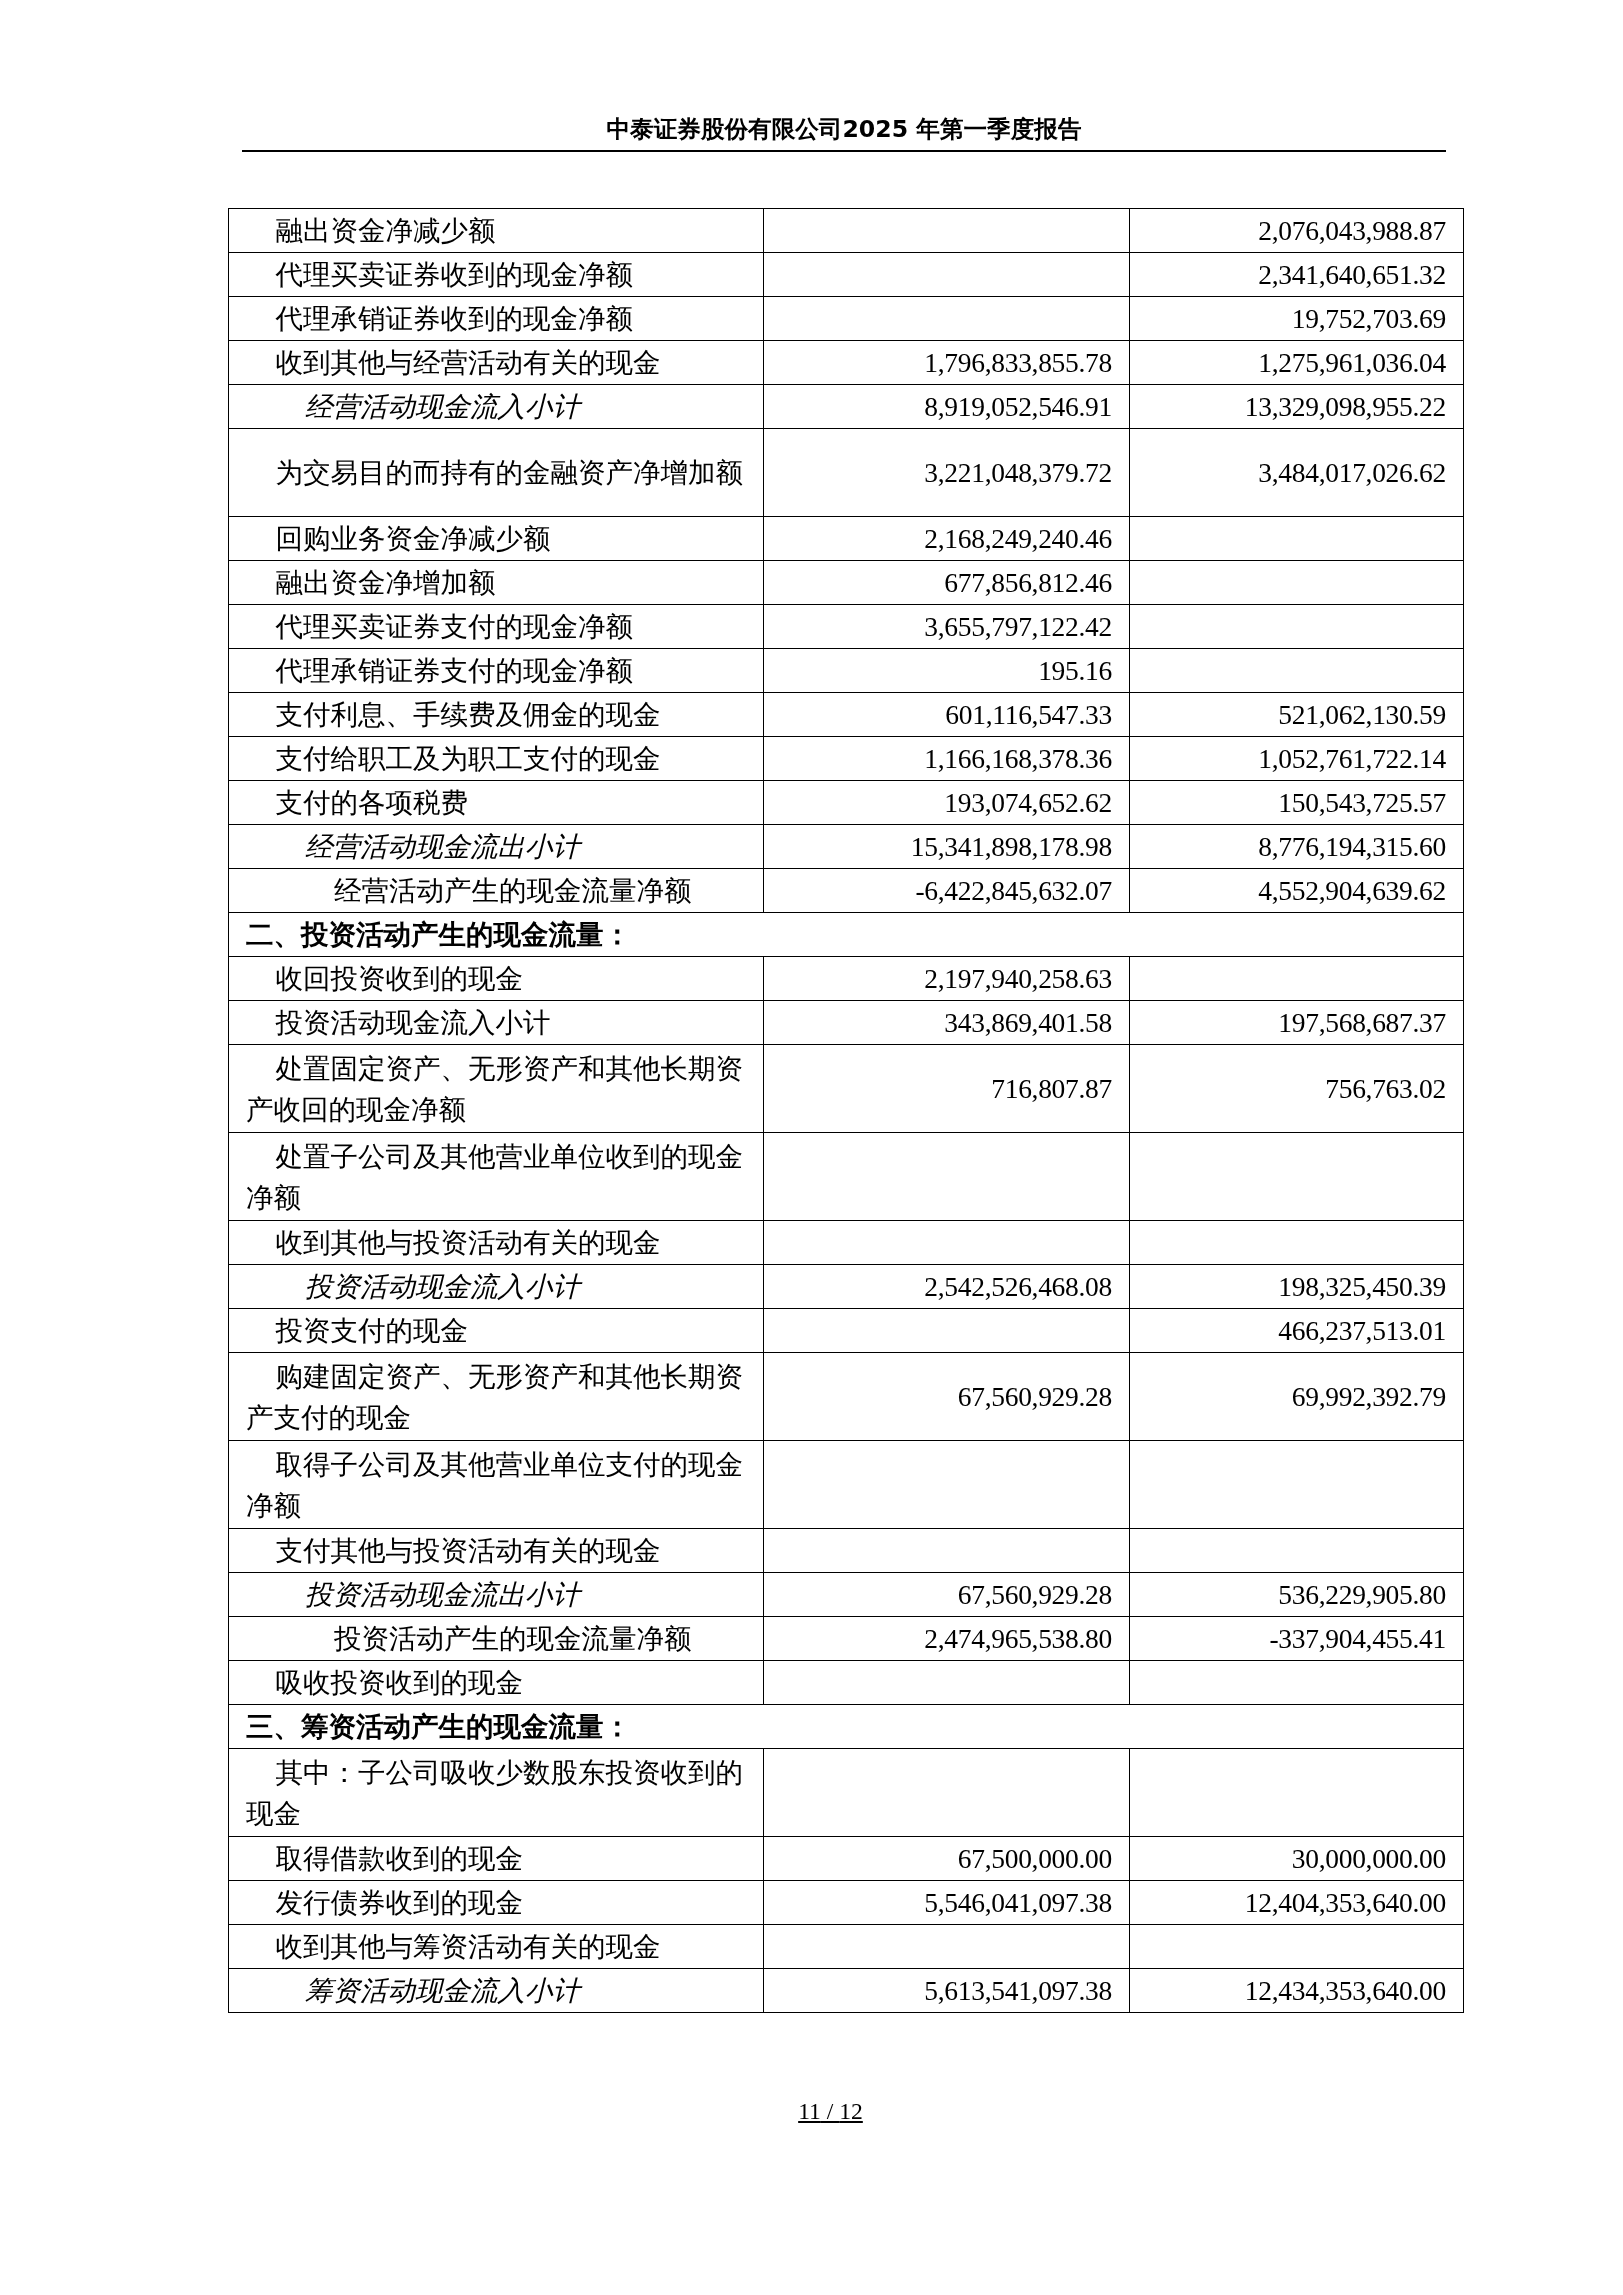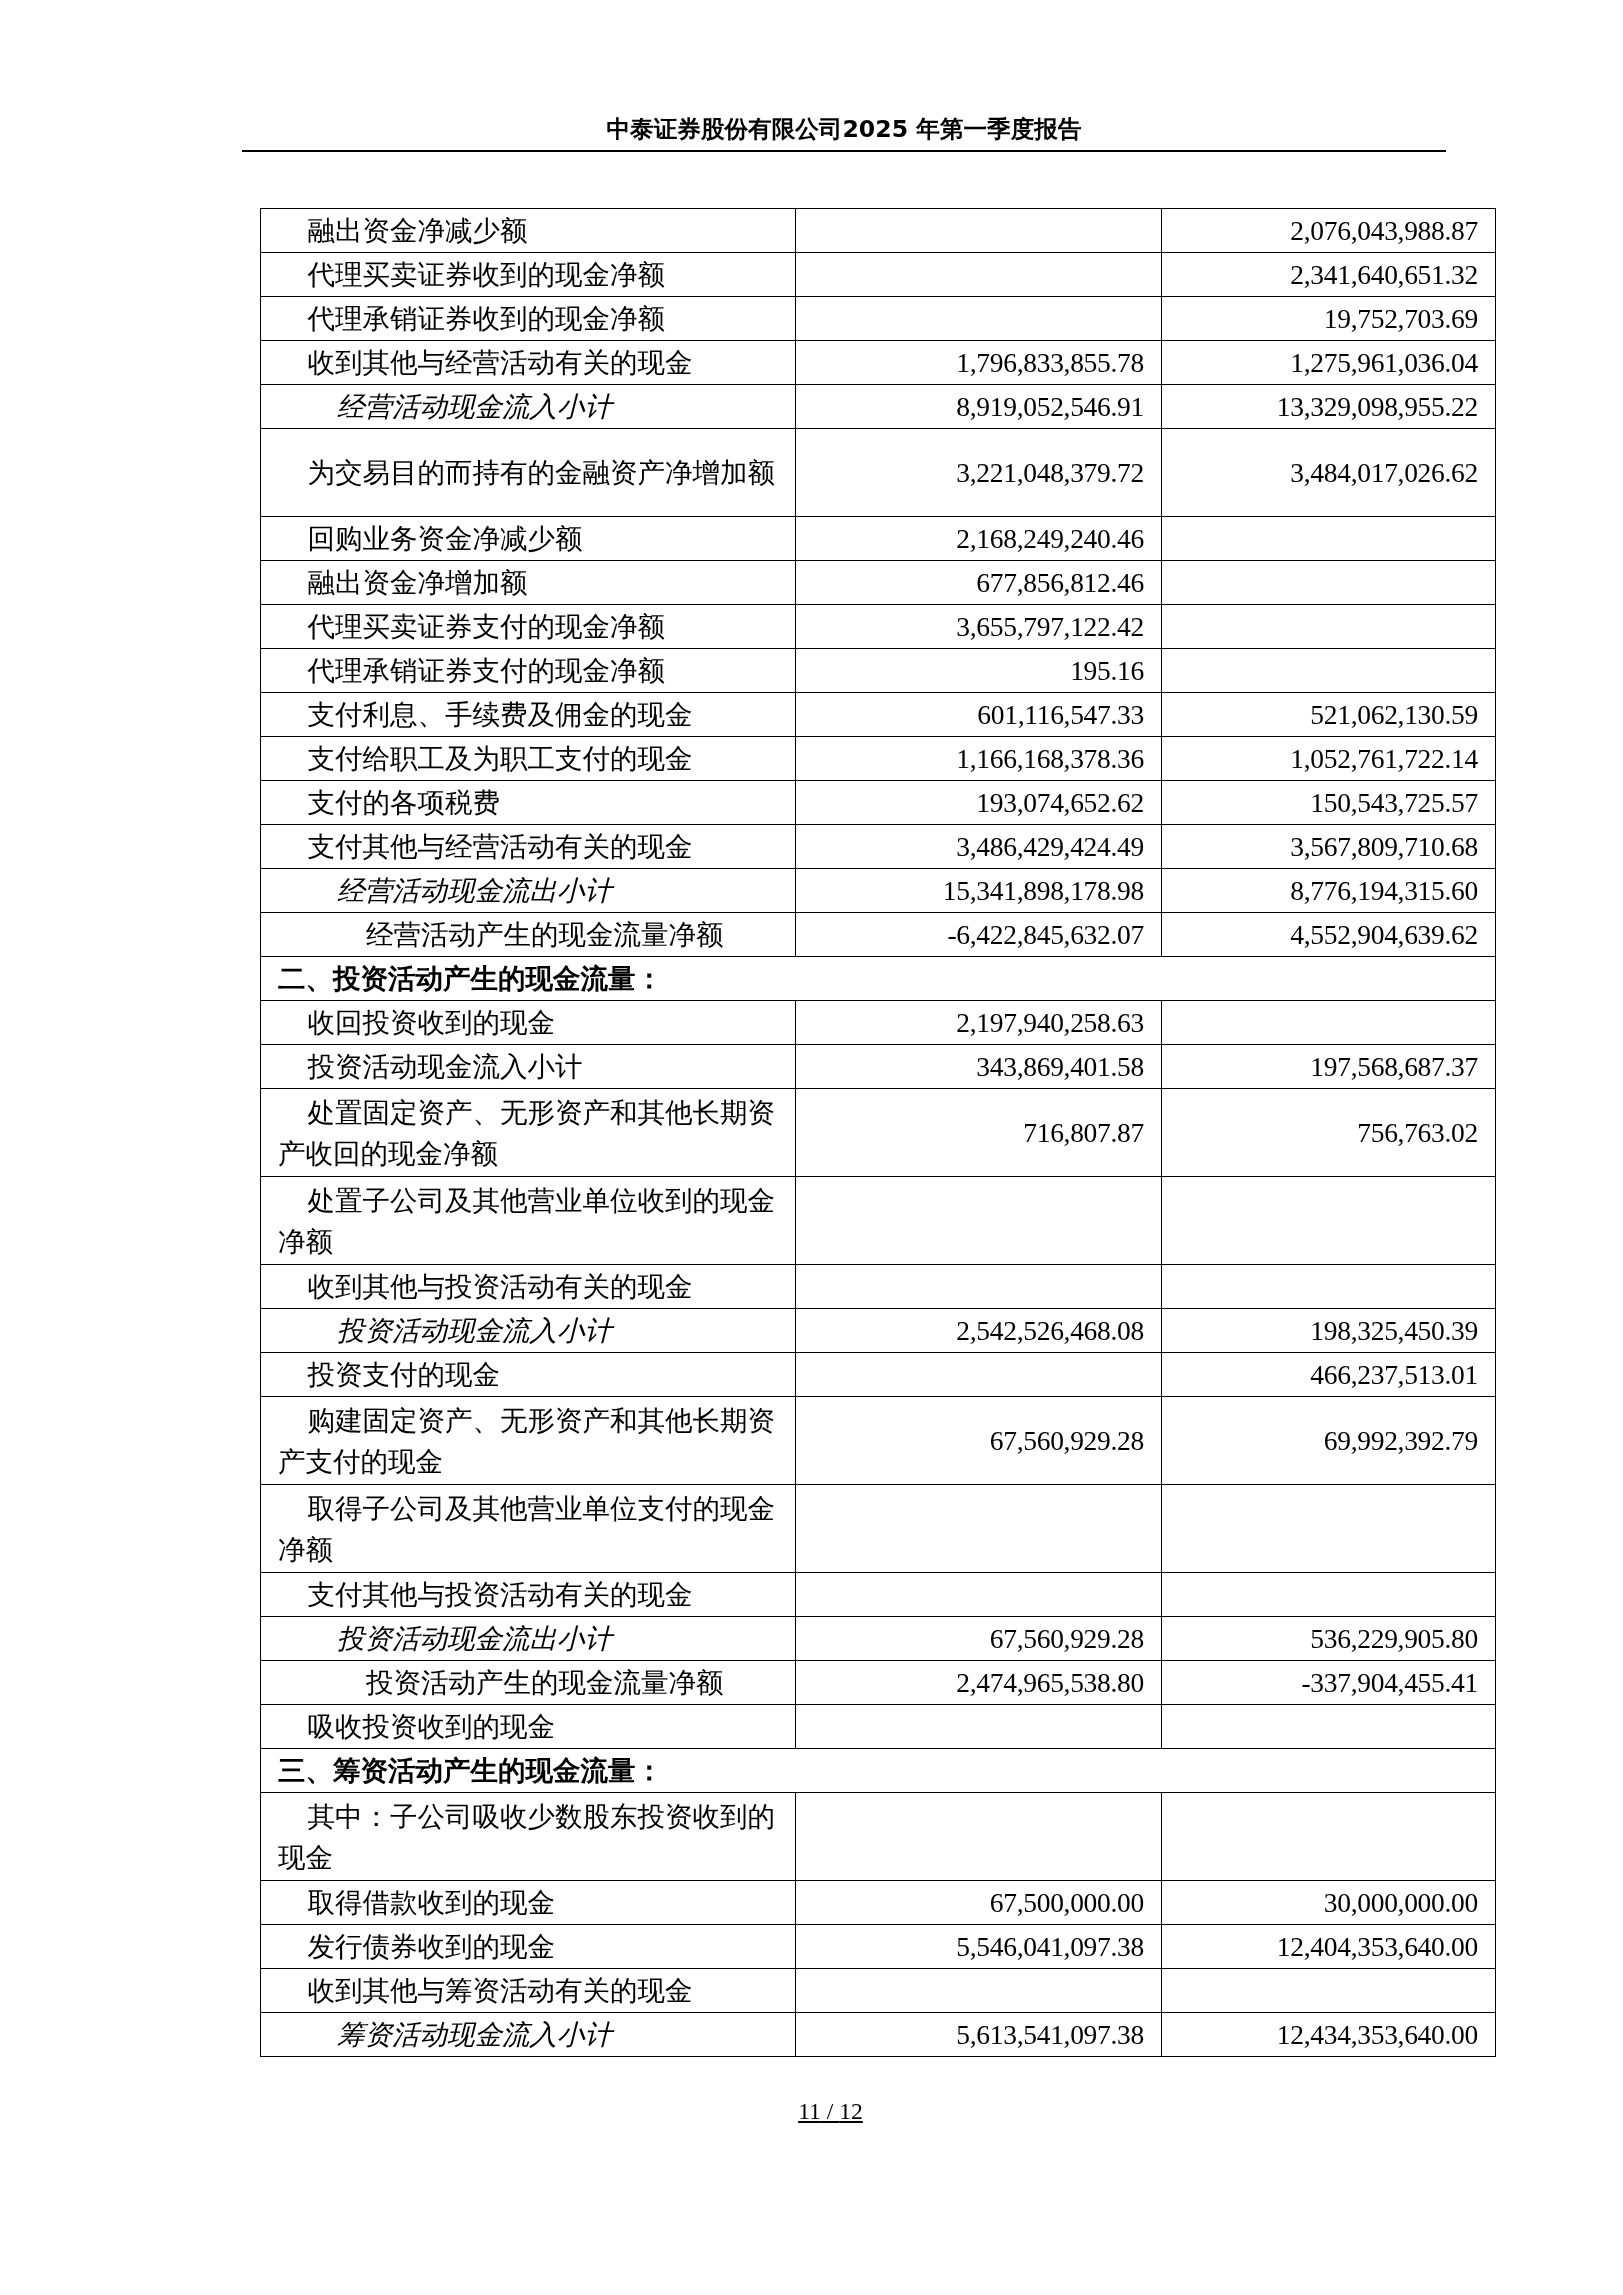--- a/index.html
+++ b/index.html
@@ -39,21 +39,20 @@
     height: 0;
     border-top: 2px solid #000;
   }
   table.cf {
     position: absolute;
     left: 228px;
     top: 208px;
     width: 1235px;
     border-collapse: collapse;
     table-layout: fixed;
-    margin-left: 32px;
   }
   table.cf col.c1 { width: 535px; }
   table.cf col.c2 { width: 366px; }
   table.cf col.c3 { width: 334px; }
   table.cf td {
     border: 1.6px solid #000;
     height: 44px;
     padding: 0;
     font-size: 27.5px;
     line-height: 41px;
@@ -169,25 +168,20 @@
       <td class="label">支付给职工及为职工支付的现金</td>
       <td class="num">1,166,168,378.36</td>
       <td class="num">1,052,761,722.14</td>
     </tr>
     <tr>
       <td class="label">支付的各项税费</td>
       <td class="num">193,074,652.62</td>
       <td class="num">150,543,725.57</td>
     </tr>
     <tr>
-      <td class="label">支付其他与经营活动有关的现金</td>
-      <td class="num">3,486,429,424.49</td>
-      <td class="num">3,567,809,710.68</td>
-    </tr>
-    <tr>
       <td class="label subtotal">经营活动现金流出小计</td>
       <td class="num">15,341,898,178.98</td>
       <td class="num">8,776,194,315.60</td>
     </tr>
     <tr>
       <td class="label net">经营活动产生的现金流量净额</td>
       <td class="num">-6,422,845,632.07</td>
       <td class="num">4,552,904,639.62</td>
     </tr>
     <tr>

